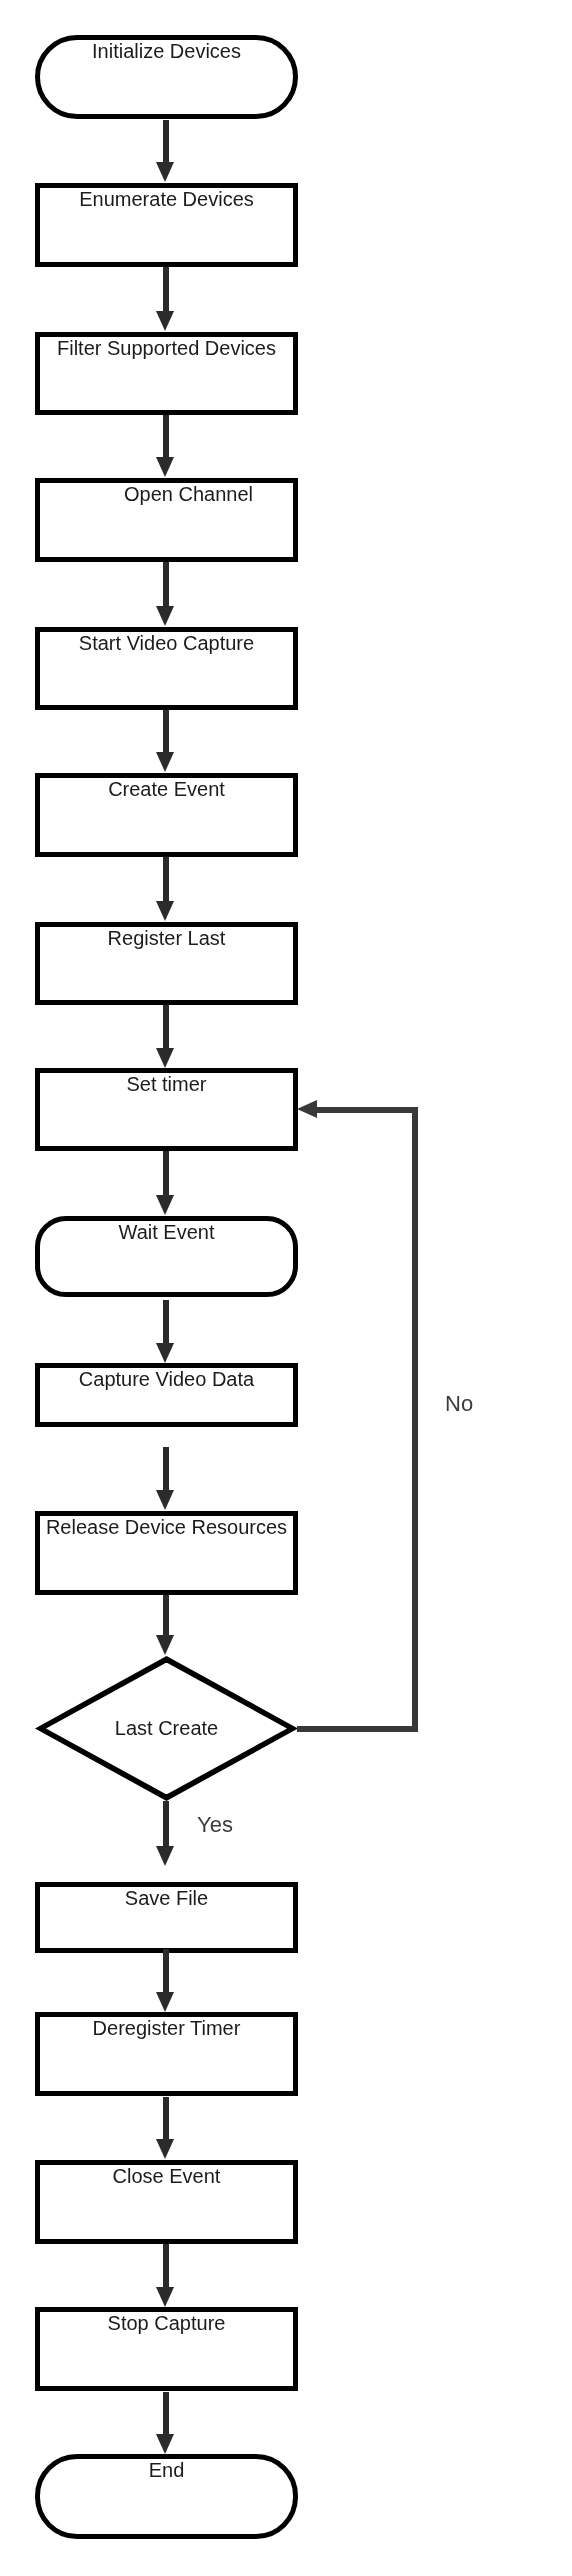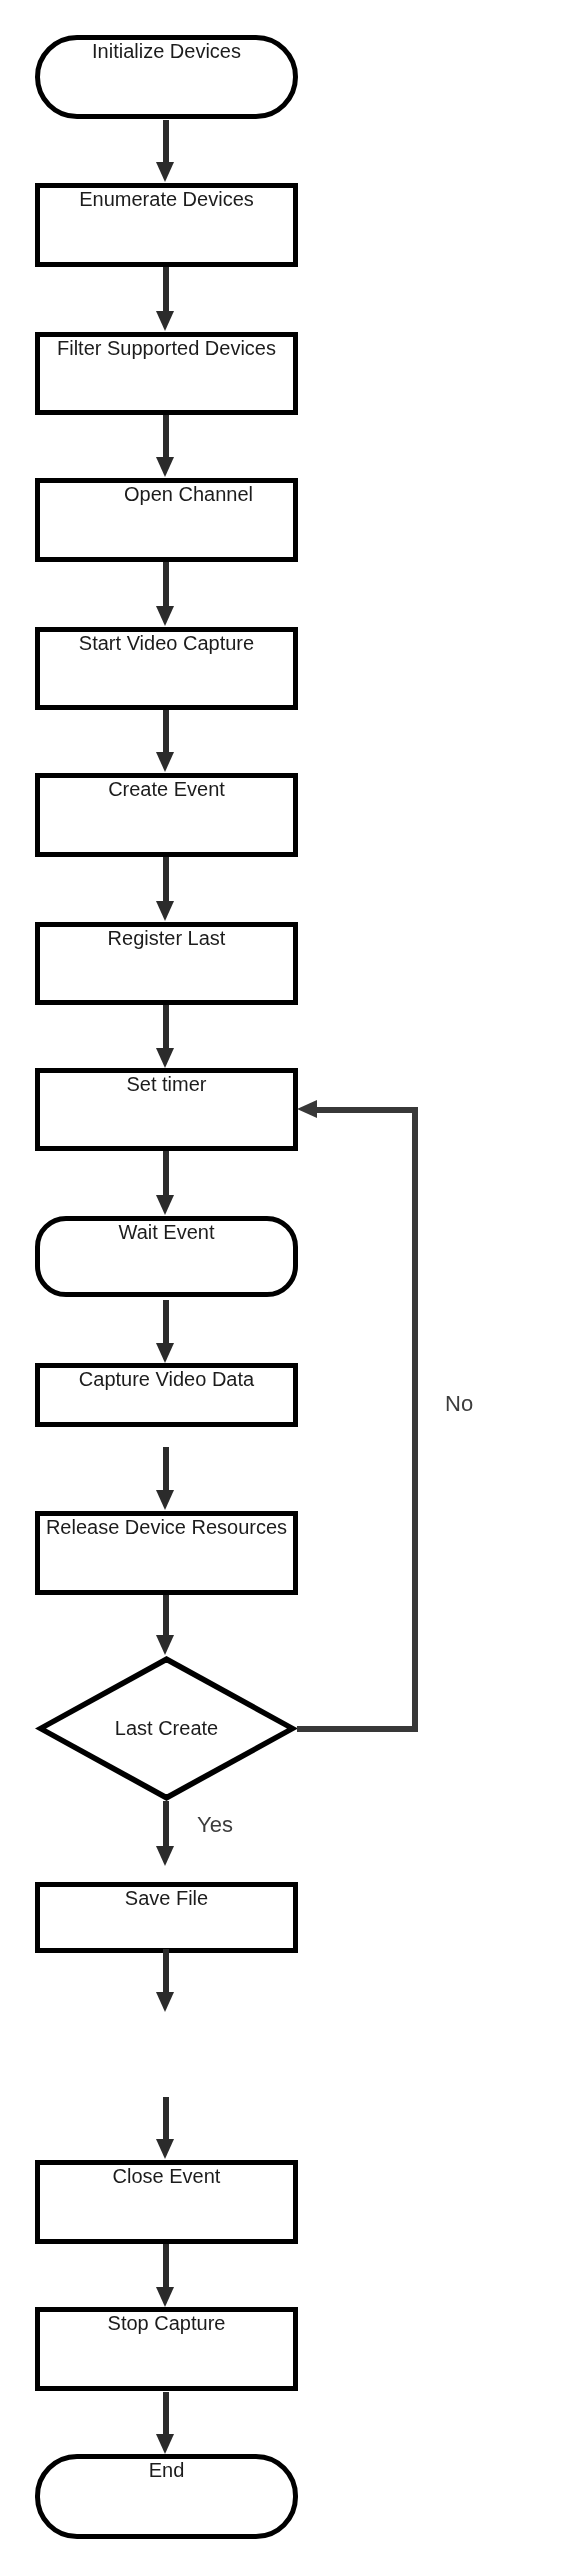--- a/index.html
+++ b/index.html
@@ -115,20 +115,23 @@
       <span class="label">Release Device Resources</span>
     </div>
     <div class="diamond" style="top: 1656px; height: 145px;">
       <div class="d-outer"></div>
       <div class="d-inner"></div>
       <div class="label">Last Create</div>
     </div>
     <div class="node process" style="top: 1866px; height: 71px; margin-top: 16px;">
       <span class="label">Save File</span>
     </div>
+    <div class="node process" style="top: 2012px; height: 84px;">
+      <span class="label">Deregister Timer</span>
+    </div>
     <div class="node process" style="top: 2160px; height: 84px;">
       <span class="label">Close Event</span>
     </div>
     <div class="node process" style="top: 2307px; height: 84px;">
       <span class="label">Stop Capture</span>
     </div>
     <div class="node stadium" style="top: 2454px; height: 85px;">
       <span class="label">End</span>
     </div>
     <div class="conn-line" style="left: 163px; top: 120px; width: 5.9px; height: 44px;"></div>

